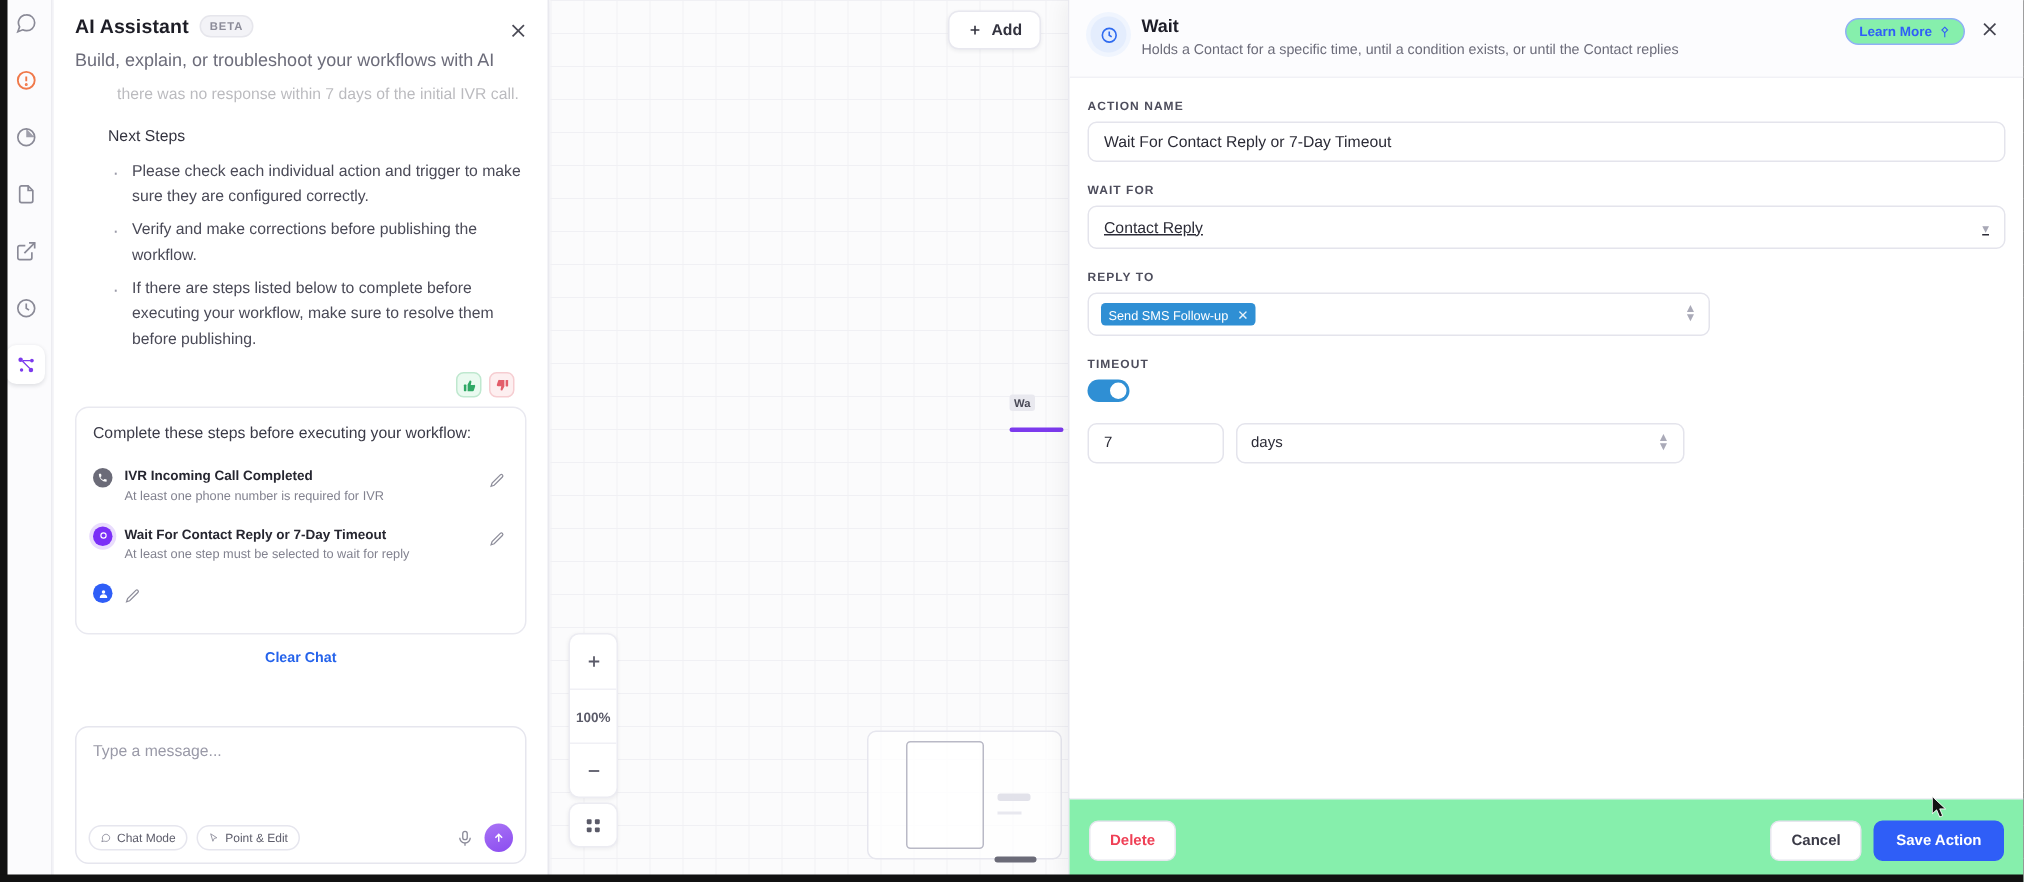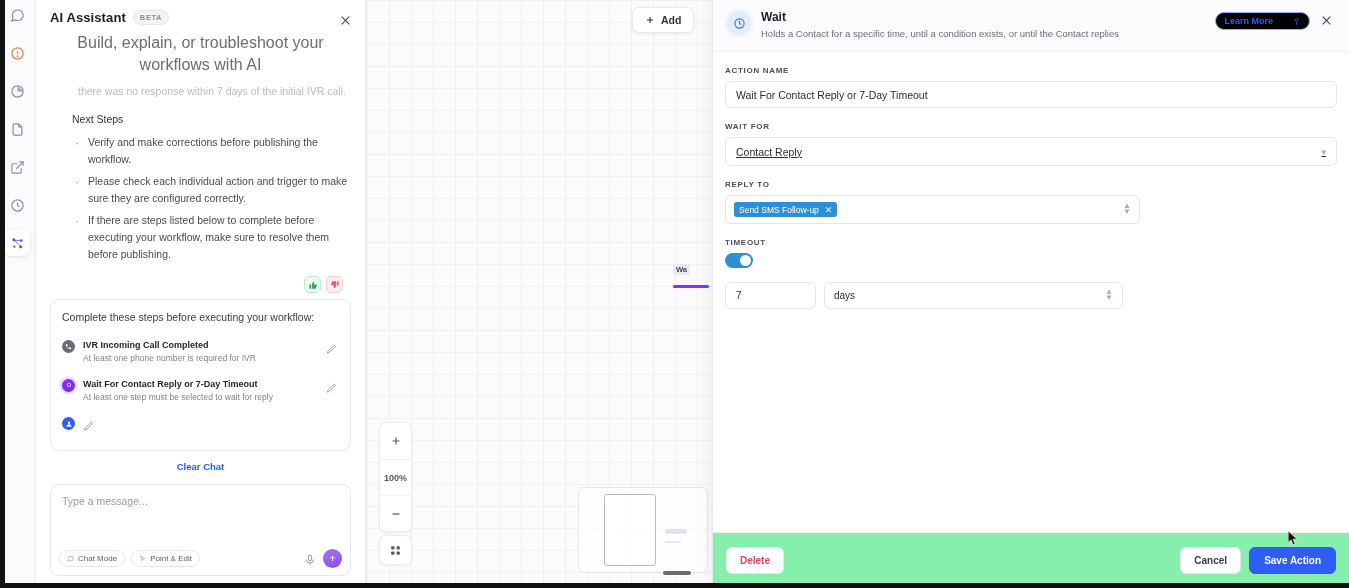--- a/index.html
+++ b/index.html
@@ -66,21 +66,21 @@
     border: 1px solid #e6e6ec;
     border-radius: 9px;
     padding: 2px 6px 1.5px 6px;
   }
   .ai-close {
     position: absolute; right: 12px; top: 12px;
     width: 16px; height: 16px; color: #4a4a55;
     display: flex; align-items: center; justify-content: center;
   }
   .ai-sub {
-    font-size: 16px; color: #6c6c7a; margin-top: 7px; line-height: 1.4; text-align: center;
+    font-size: 12px; color: #6c6c7a; margin-top: 7px; line-height: 1.4;
   }
 
   .ai-scroll {
     flex: 1; overflow: hidden; position: relative;
     padding: 0 14px;
   }
   .msg-fadetop {
     font-size: 10.5px; color: #3c3c48; line-height: 1.55;
     opacity: .35;
     padding-left: 28px;
@@ -273,23 +273,23 @@
     width: 24px; height: 24px; border-radius: 50%;
     background: #e4edfd; color: #2f6bf0;
     display: flex; align-items: center; justify-content: center;
     flex: none; margin-top: 1px;
     box-shadow: 0 0 0 3px #f0f5fe;
   }
   .detail-titles { flex: 1; }
   .detail-title { font-size: 12px; font-weight: bold; color: #1c1c27; }
   .detail-sub { font-size: 9.5px; color: #6c6c7a; margin-top: 4px; }
   .learn-more {
-    display: inline-flex; align-items: center; gap: 19px;
+    display: inline-flex; align-items: center; gap: 4px;
     border: 1px solid #8fb0f5; border-radius: 11px;
-    background: #000000;
+    background: #86efac;
     padding: 3px 8px;
     font-size: 9px; font-weight: bold; color: #2f5ef7;
     margin-top: 2px;
   }
   .detail-close { width: 15px; height: 15px; color: #44444f; margin-top: 3px; }
 
   .detail-body { flex: 1; padding: 14px 12px 0 12px; overflow: hidden; }
   .fld-label {
     font-size: 8px; font-weight: bold; letter-spacing: .7px;
     color: #4d4d5c; margin-bottom: 6px; text-transform: uppercase;
@@ -434,22 +434,22 @@
           </svg>
       </div>
       <div class="ai-sub">Build, explain, or troubleshoot your workflows with AI</div>
     </div>
 
     <div class="ai-scroll">
       <div class="msg-fadetop">there was no response within 7 days of the initial IVR call.</div>
       <div class="msg-body">
         <div class="msg-h">Next Steps</div>
         <ul class="msg-list">
+          <li>Please check each individual action and trigger to make sure they are configured correctly.</li>
           <li>Verify and make corrections before publishing the workflow.</li>
-          <li>Please check each individual action and trigger to make sure they are configured correctly.</li>
           <li>If there are steps listed below to complete before executing your workflow, make sure to resolve them before publishing.</li>
         </ul>
       </div>
 
       <div class="feedback-row">
         <div class="fb up">
           <svg width="10" height="10" viewBox="0 0 24 24" fill="currentColor">
               <path d="M9 21h8a2 2 0 0 0 2-1.4l2-6A2 2 0 0 0 19 11h-5l1-4.5A2 2 0 0 0 13 4h-.5L9 10.5z"></path>
               <rect x="3" y="10.5" width="4" height="10.5" rx="1"></rect>
             </svg>

